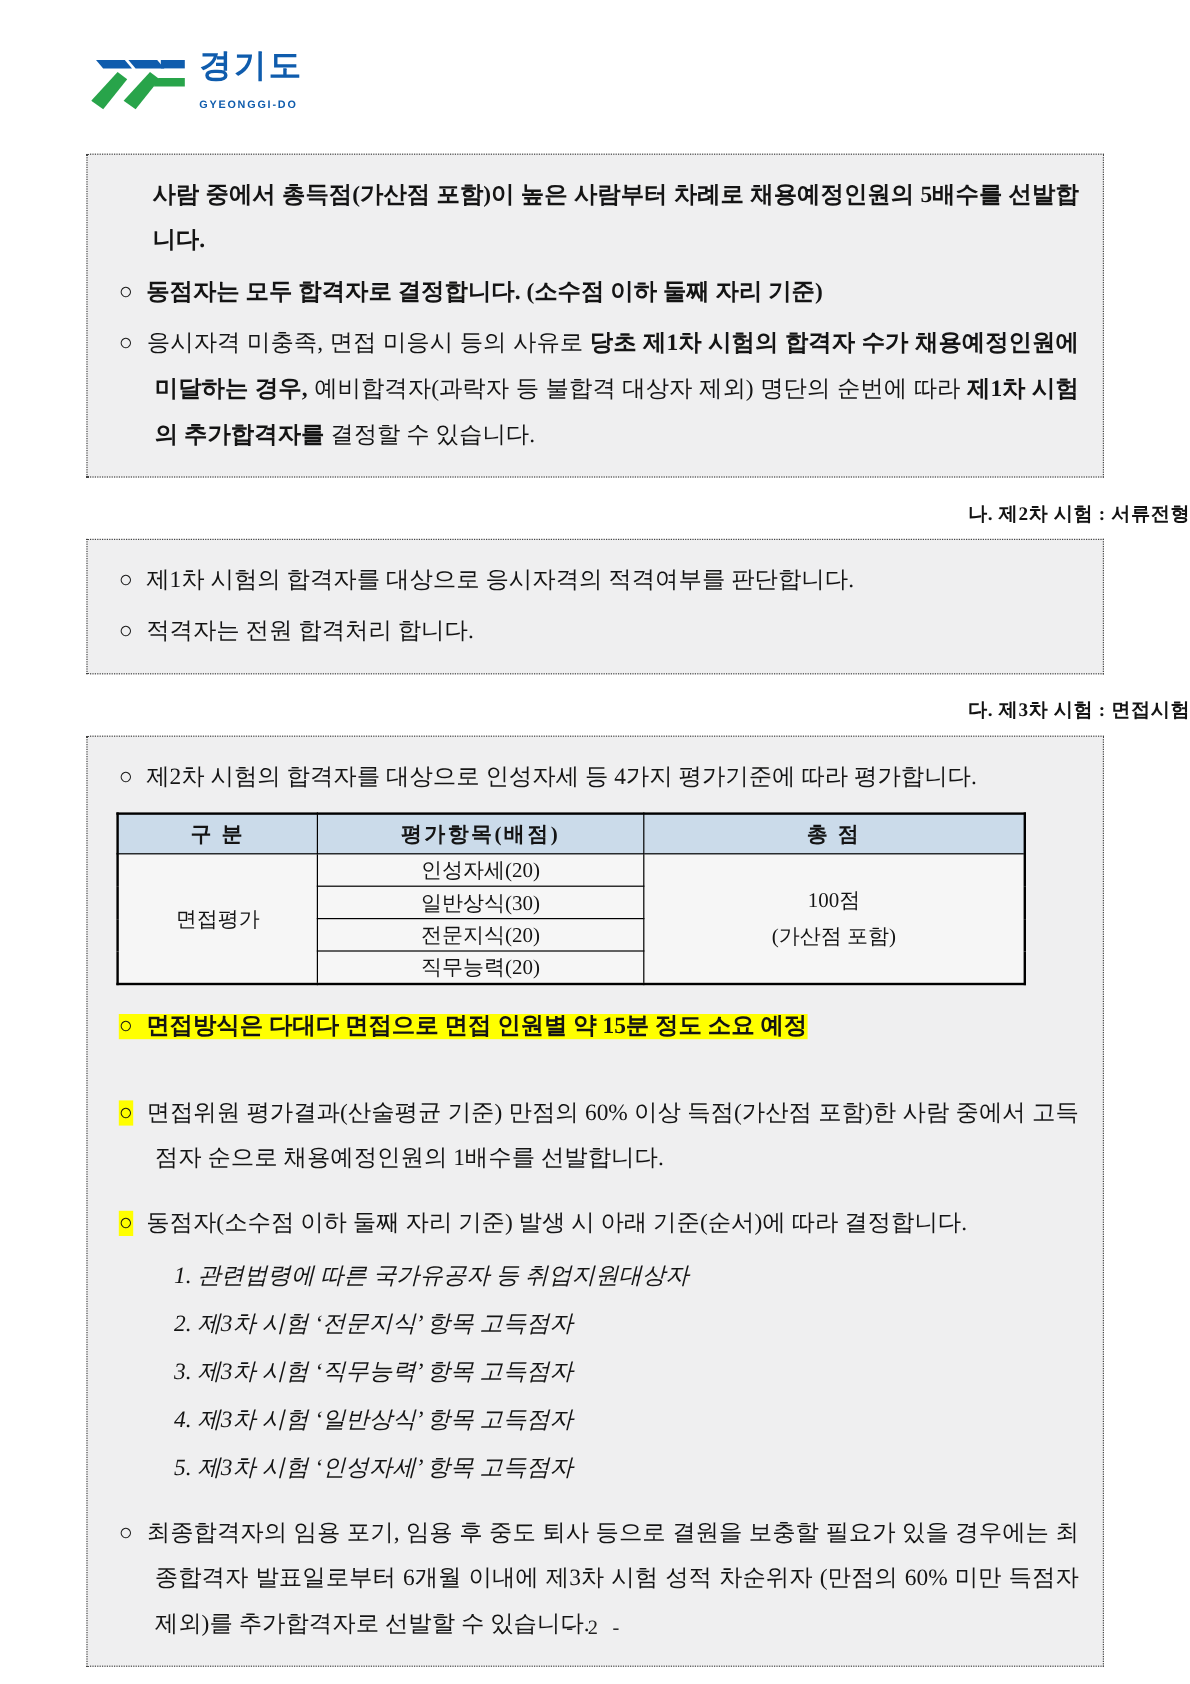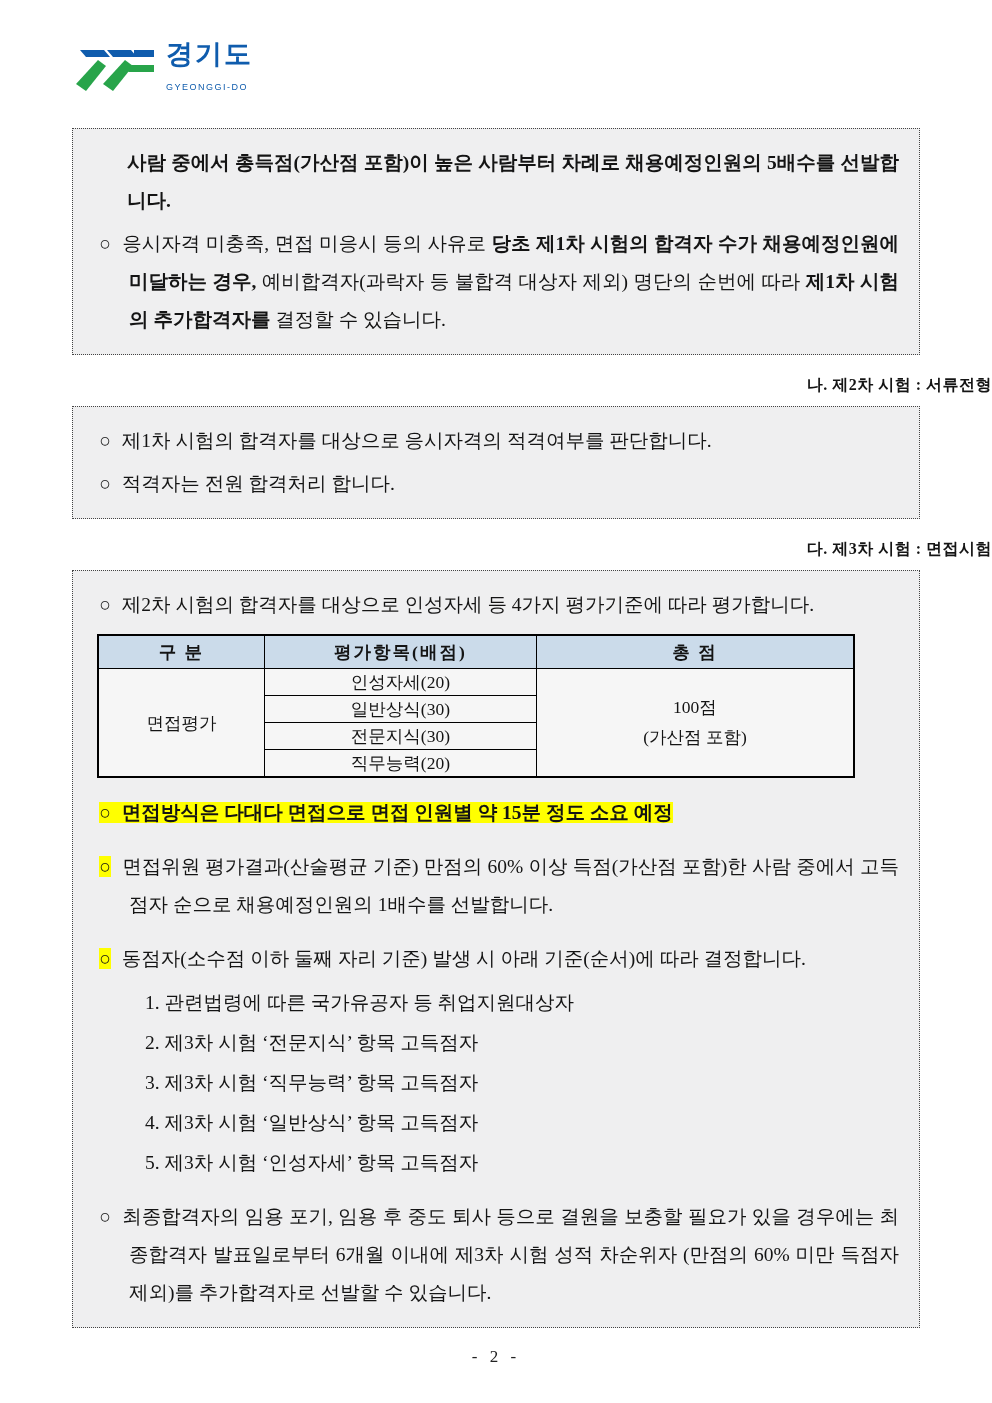--- a/index.html
+++ b/index.html
@@ -8,21 +8,21 @@
     background:#ffffff; overflow:hidden;
     font-family:"Liberation Serif","DejaVu Serif",serif; color:#141414;
   }
   
   .header{display:flex; justify-content:space-between; align-items:flex-start;
           padding:40px 62px 0 76px; height:62px;}
   .logo{display:flex; align-items:center; gap:10px;
         font-family:"Liberation Sans","DejaVu Sans",sans-serif;}
   .logo .ko{font-weight:bold; color:var(--gg-blue); line-height:1.05;}
   .gg .ko{font-size:27px; letter-spacing:2px;}
-  .gg .en{font-size:9px; color:var(--gg-blue); letter-spacing:1.5px; font-weight:normal; margin-top:14px;}
+  .gg .en{font-size:9px; color:var(--gg-blue); letter-spacing:1.5px; font-weight:bold; margin-top:14px;}
   .tp{gap:6px;}
   .tp .ko{font-size:18px; color:var(--tp-blue); letter-spacing:1px;}
   .tp .en{font-size:13px; color:var(--tp-blue); margin-top:2px;}
   
   .gbox{background:var(--box-bg); border:1.5px dotted #444; margin:0 72px;
         box-sizing:border-box; padding:10px 20px 10px 8px;}
   .box1{margin-top:26px;}
   
   .bullet{font-size:19.5px; line-height:38px; text-align:justify;
           padding-left:48px; text-indent:-30px; margin:5px 0;}
@@ -33,22 +33,22 @@
   .hl{background:var(--hl);}
   
   table.eval{border-collapse:collapse; margin:10px 0 4px 16px; width:758px;
              font-size:17.5px; text-align:center; border:2px solid #000;}
   table.eval th, table.eval td{border:1px solid #000; padding:1px 4px;}
   table.eval th{background:var(--thead-bg); font-weight:bold; height:30px; letter-spacing:2px;}
   table.eval td{background:#f6f6f6; height:23px;}
   table.eval td.total{line-height:1.7;}
   
   .sp-t16{margin-top:16px;font-family:Liberation Serif, serif;}
-  .sp-t18{margin-top:16px;}
-  .tb-item{font-size:19.5px; line-height:39px; margin:1px 0; padding-left:64px;}
+  .sp-t18{margin-top:34px;}
+  .tb-item{font-size:19.5px; line-height:39px; margin:1px 0; padding-left:64px;font-style:italic;}
   
   .footer{position:absolute; left:0; right:0; bottom:36px; text-align:center;
           font-size:17px; letter-spacing:4px; color:#222;}
 </style>
 </head>
 <body>
 
 <div class="page" style="--box-bg: #efeff0; --thead-bg: #cbdbea; --hl: #ffff00; --gg-blue: #0f5cad; --tp-blue: #2c4fa0;">
 
   <div class="header">
@@ -68,20 +68,21 @@
       <div>
         <div class="ko">경기도</div>
         <div class="en">GYEONGGI-DO</div>
       </div>
     </div>
 
   </div>
 
   <div class="gbox box1">
     <p class="bullet noindent"><b>사람 중에서 총득점(가산점 포함)이 높은 사람부터 차례로 채용예정인원의 5배수를 선발합니다.</b></p>
+    <p class="bullet"><span class="mk">○</span><b>동점자는 모두 합격자로 결정합니다. (소수점 이하 둘째 자리 기준)</b></p>
     <p class="bullet"><span class="mk">○</span><span>응시자격 미충족, 면접 미응시 등의 사유로 </span><b>당초 제1차 시험의 합격자 수가 채용예정인원에 미달하는 경우,</b><span> 예비합격자(과락자 등 불합격 대상자 제외) 명단의 순번에 따라 </span><b>제1차 시험의 추가합격자를</b><span> 결정할 수 있습니다.</span></p>
   </div>
 
   <div class="sec-title">나. 제2차 시험 : 서류전형</div>
   <div class="gbox">
     <p class="bullet"><span class="mk">○</span><span>제1차 시험의 합격자를 대상으로 응시자격의 적격여부를 판단합니다.</span></p>
     <p class="bullet"><span class="mk">○</span><span>적격자는 전원 합격처리 합니다.</span></p>
   </div>
 
   <div class="sec-title">다. 제3차 시험 : 면접시험</div>
@@ -102,21 +103,21 @@
           <td>인성자세(20)</td>
           <td rowspan="4" class="total">
             <div>100점</div>
             <div>(가산점 포함)</div>
           </td>
         </tr>
         <tr>
             <td>일반상식(30)</td>
           </tr>
         <tr>
-            <td>전문지식(30)</td>
+            <td>전문지식(20)</td>
           </tr>
         <tr>
             <td>직무능력(20)</td>
           </tr>
       </tbody>
     </table>
 
     <p class="bullet sp-t16"><span class="hl"><span class="mk">○</span><b>면접방식은 다대다 면접으로 면접 인원별 약 15분 정도 소요 예정</b></span></p>
 
     <p class="bullet sp-t18"><span class="mk hl">○</span><span>면접위원 평가결과(산술평균 기준) 만점의 60% 이상 득점(가산점 포함)한 사람 중에서 고득점자 순으로 채용예정인원의 1배수를 선발합니다.</span></p>

